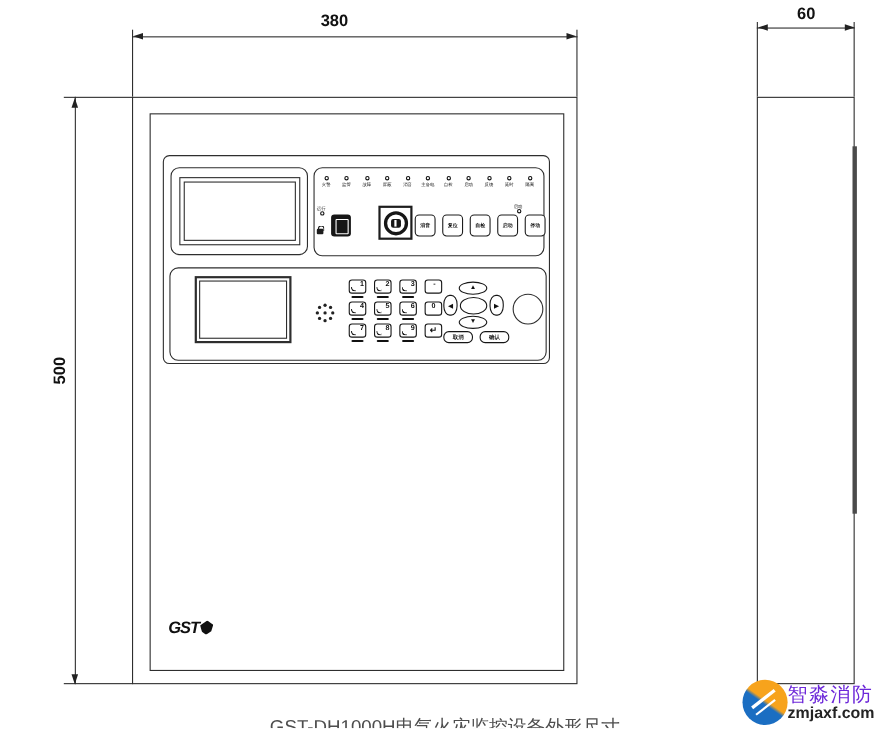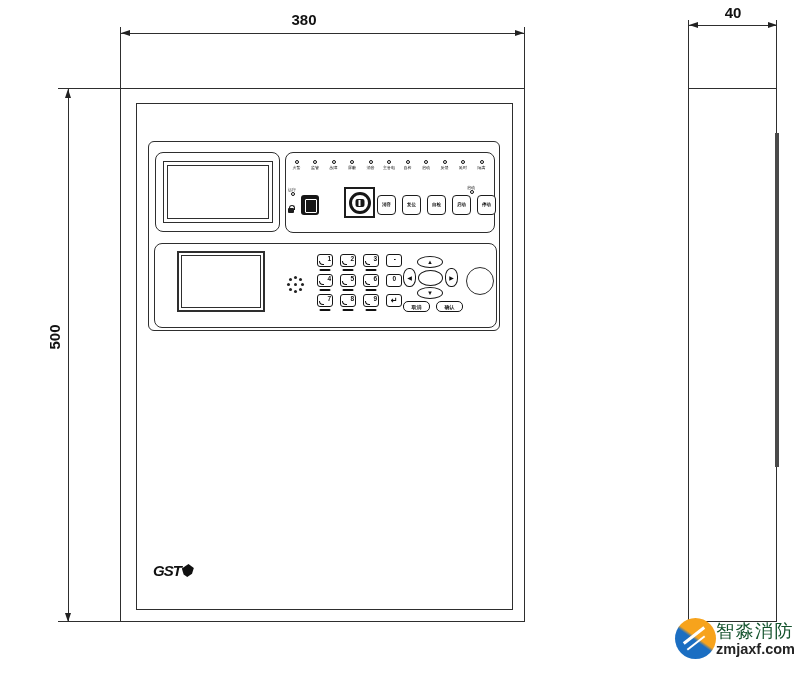--- a/index.html
+++ b/index.html
@@ -51,21 +51,21 @@
     box-shadow:7px 0 0 #222,5px 5px 0 #222,0 7px 0 #222,-5px 5px 0 #222,-7px 0 0 #222,-5px -5px 0 #222,0 -7px 0 #222,5px -5px 0 #222}
   
   .gst{position:absolute;left:153px;top:562px;font-size:15px;font-weight:900;font-style:italic;letter-spacing:-1px;color:#101010;display:flex;align-items:center}
   .gst-glyph{display:inline-block;width:12px;height:13px;background:#101010;margin-left:1px;clip-path:polygon(0 35%,55% 0,100% 30%,85% 75%,45% 100%,15% 80%)}
   .devname{position:absolute;left:305px;top:571px;width:205px;text-align:center;font-size:11.5px;font-weight:bold;letter-spacing:0.5px;color:#161616;white-space:nowrap}
   
   .wm-circle{position:absolute;left:675px;top:618px;width:41px;height:41px;border-radius:50%;background:linear-gradient(215deg,#f7a31c 0%,#f7a31c 47%,#1b6ec2 53%,#1b6ec2 100%);overflow:hidden;z-index:5}
   .wm-s1,.wm-s2{position:absolute;background:#fff;transform:rotate(-38deg)}
   .wm-s1{left:6px;top:16px;width:26px;height:3px}
   .wm-s2{left:10px;top:24px;width:22px;height:2px}
-  .wm-name{position:absolute;left:716px;top:619px;font-size:18px;color:#14532d;letter-spacing:1.5px;z-index:5;white-space:nowrap}
+  .wm-name{position:absolute;left:716px;top:619px;font-size:18px;color:#6d28d9;letter-spacing:1.5px;z-index:5;white-space:nowrap}
   .wm-site{position:absolute;left:716px;top:641px;font-size:14.5px;font-weight:bold;color:#242424;z-index:5;white-space:nowrap}
   .caption{position:absolute;left:0;top:649px;width:809px;text-align:center;font-size:17px;color:#4d4d4d}
 </style>
 </head>
 <body>
 
 <div id="stage">
 
   <div class="ln" style="left:120px;top:27px;width:1px;height:61px"></div>
   <div class="ln" style="left:524px;top:27px;width:1px;height:61px"></div>
@@ -79,21 +79,21 @@
   <div class="ln" style="left:68px;top:88px;width:1px;height:534px"></div>
   <div class="arr u" style="left:65px;top:89px"></div>
   <div class="arr d" style="left:65px;top:613px"></div>
   <div class="dimtxt vrot" style="left:36px;top:324px;width:38px;height:26px;line-height:26px">500</div>
 
   <div class="ln" style="left:688px;top:20px;width:1px;height:68px"></div>
   <div class="ln" style="left:776px;top:20px;width:1px;height:68px"></div>
   <div class="ln" style="left:688px;top:25px;width:89px;height:1px"></div>
   <div class="arr l" style="left:689px;top:22px"></div>
   <div class="arr r" style="left:768px;top:22px"></div>
-  <div class="dimtxt" style="left:721px;top:4px;width:24px">40</div>
+  <div class="dimtxt" style="left:721px;top:4px;width:24px">60</div>
 
   <div class="box" style="left:120px;top:88px;width:405px;height:534px"></div>
   <div class="box thin" style="left:136px;top:103px;width:377px;height:507px"></div>
   <div class="box thin" style="left:148px;top:141px;width:352px;height:190px;border-radius:6px"></div>
 
   <div class="box thin rnd" style="left:155px;top:152px;width:125px;height:80px"></div>
   <div class="box" style="left:163px;top:161px;width:110px;height:62px;border-width:1.5px">
     <div style="position:absolute;inset:3px;border:1px solid #2e2e2e"></div>
   </div>
 
@@ -269,14 +269,15 @@
   <div class="box" style="left:688px;top:88px;width:89px;height:534px"></div>
   <div style="position:absolute;left:775px;top:133px;width:4px;height:334px;background:#4a4a4a"></div>
 
   <div class="wm-circle">
     <div class="wm-s1"></div>
     <div class="wm-s2"></div>
   </div>
   <div class="wm-name">智淼消防</div>
   <div class="wm-site">zmjaxf.com</div>
 
+  <div class="caption">GST-DH1000H电气火灾监控设备外形尺寸</div>
 
 </div>
 
 </body></html>

